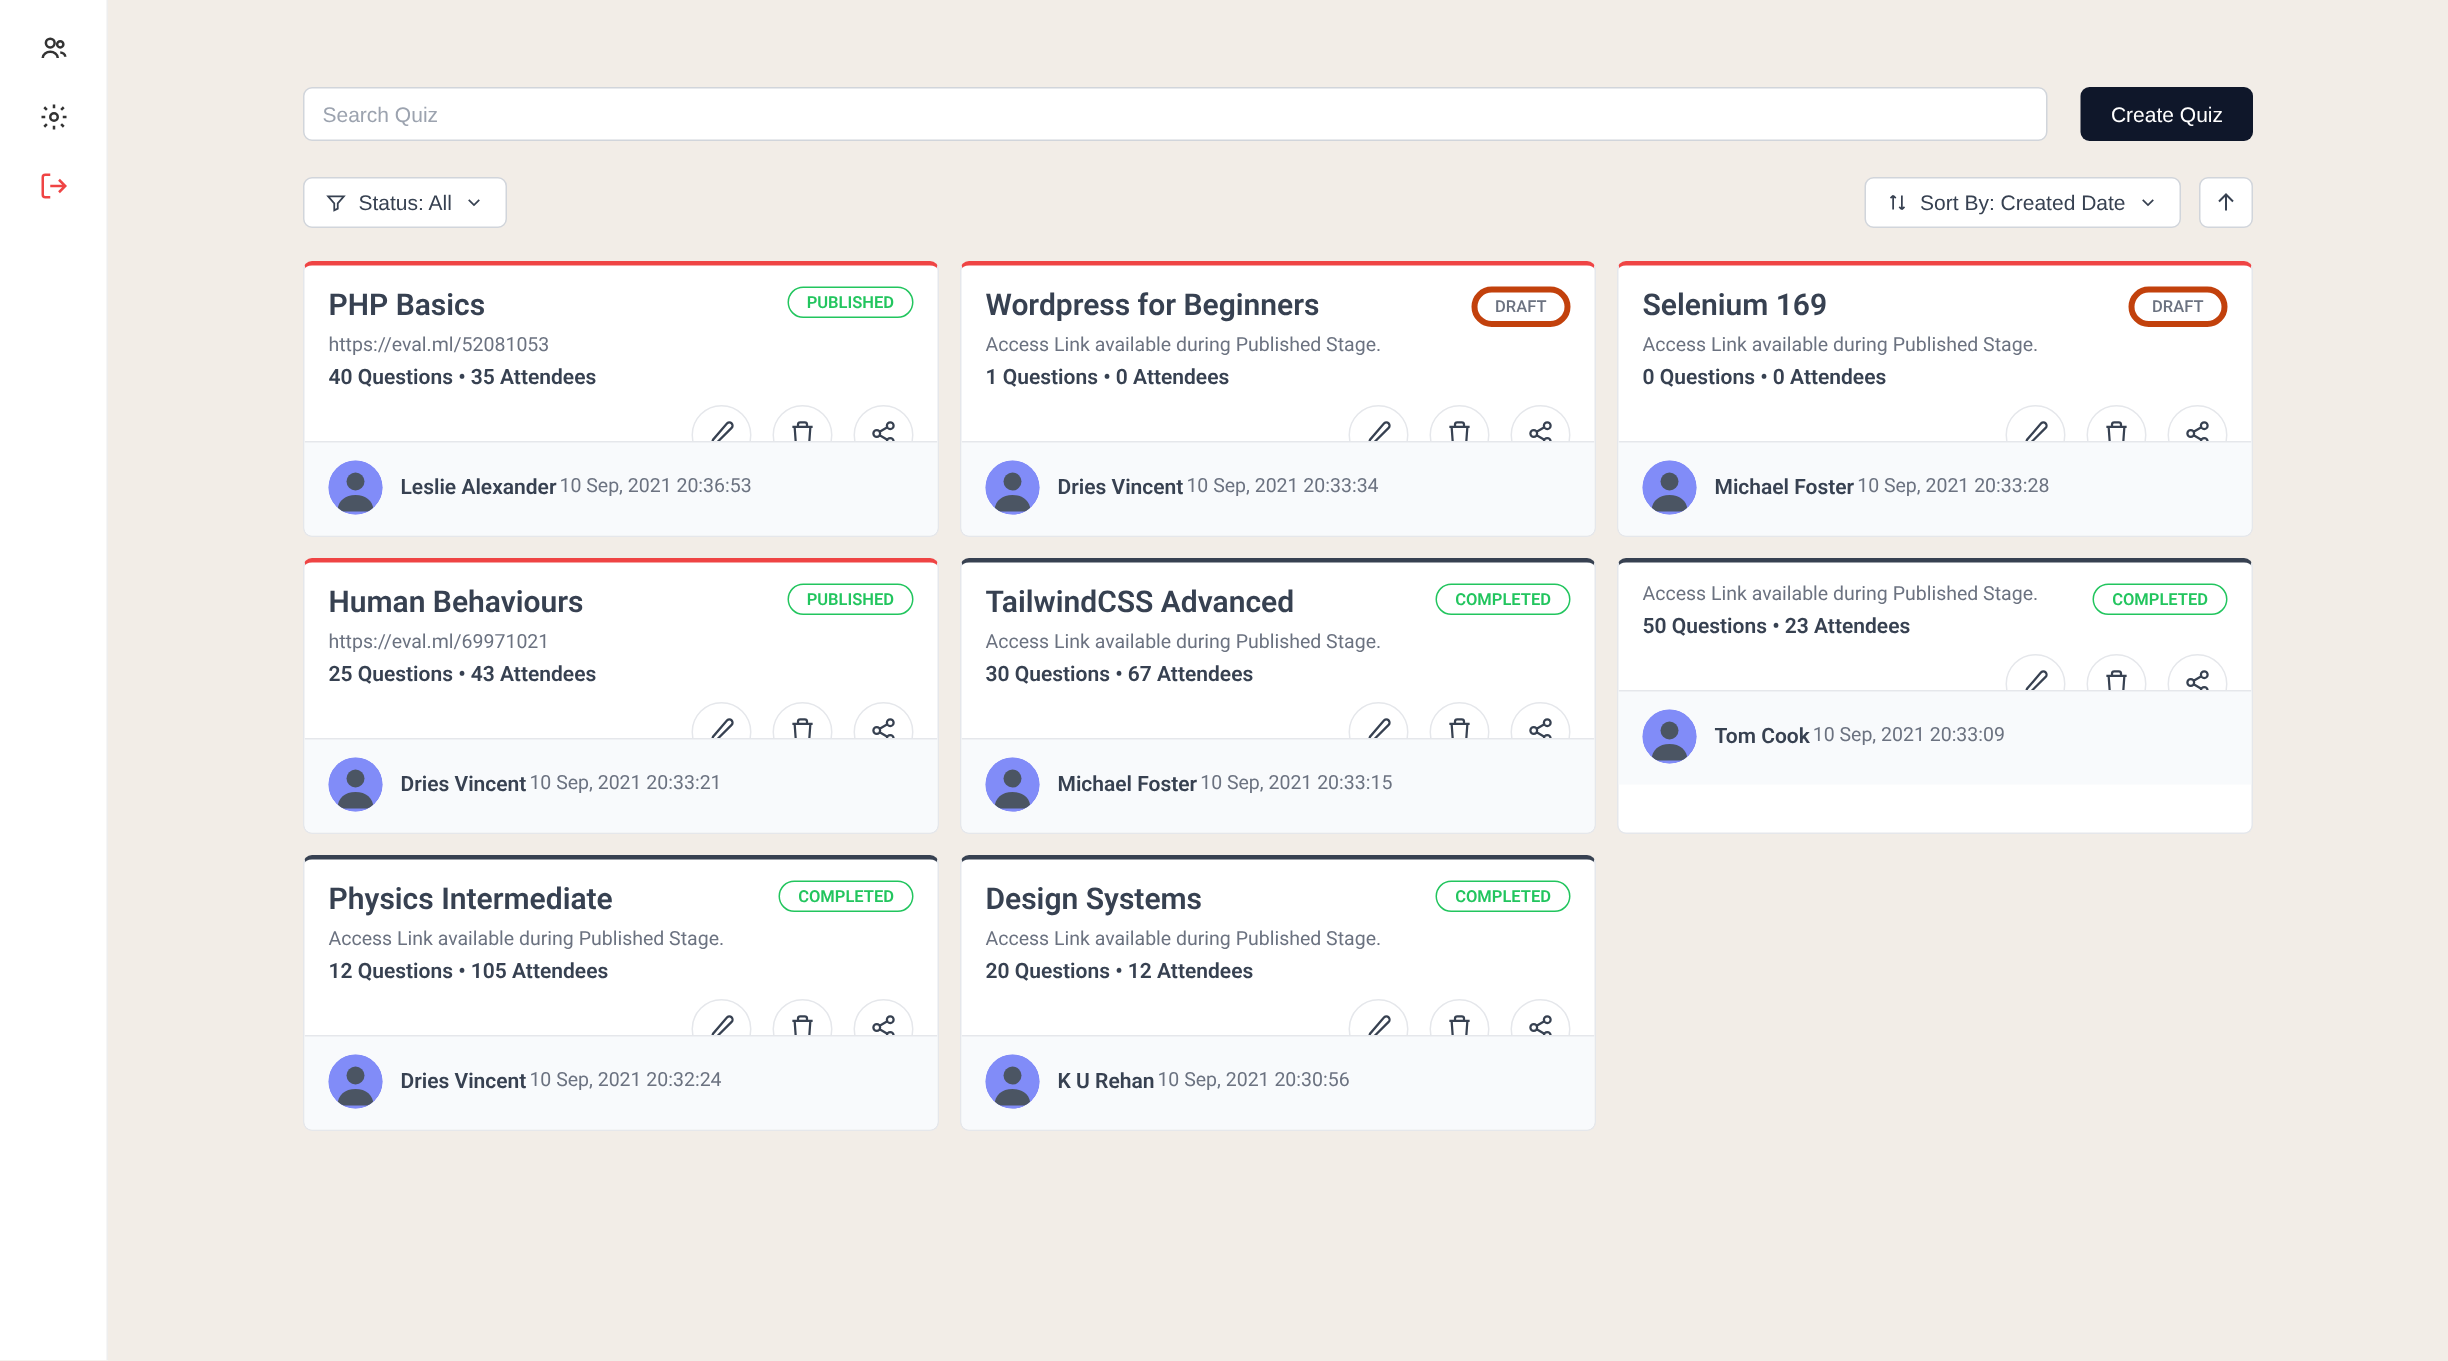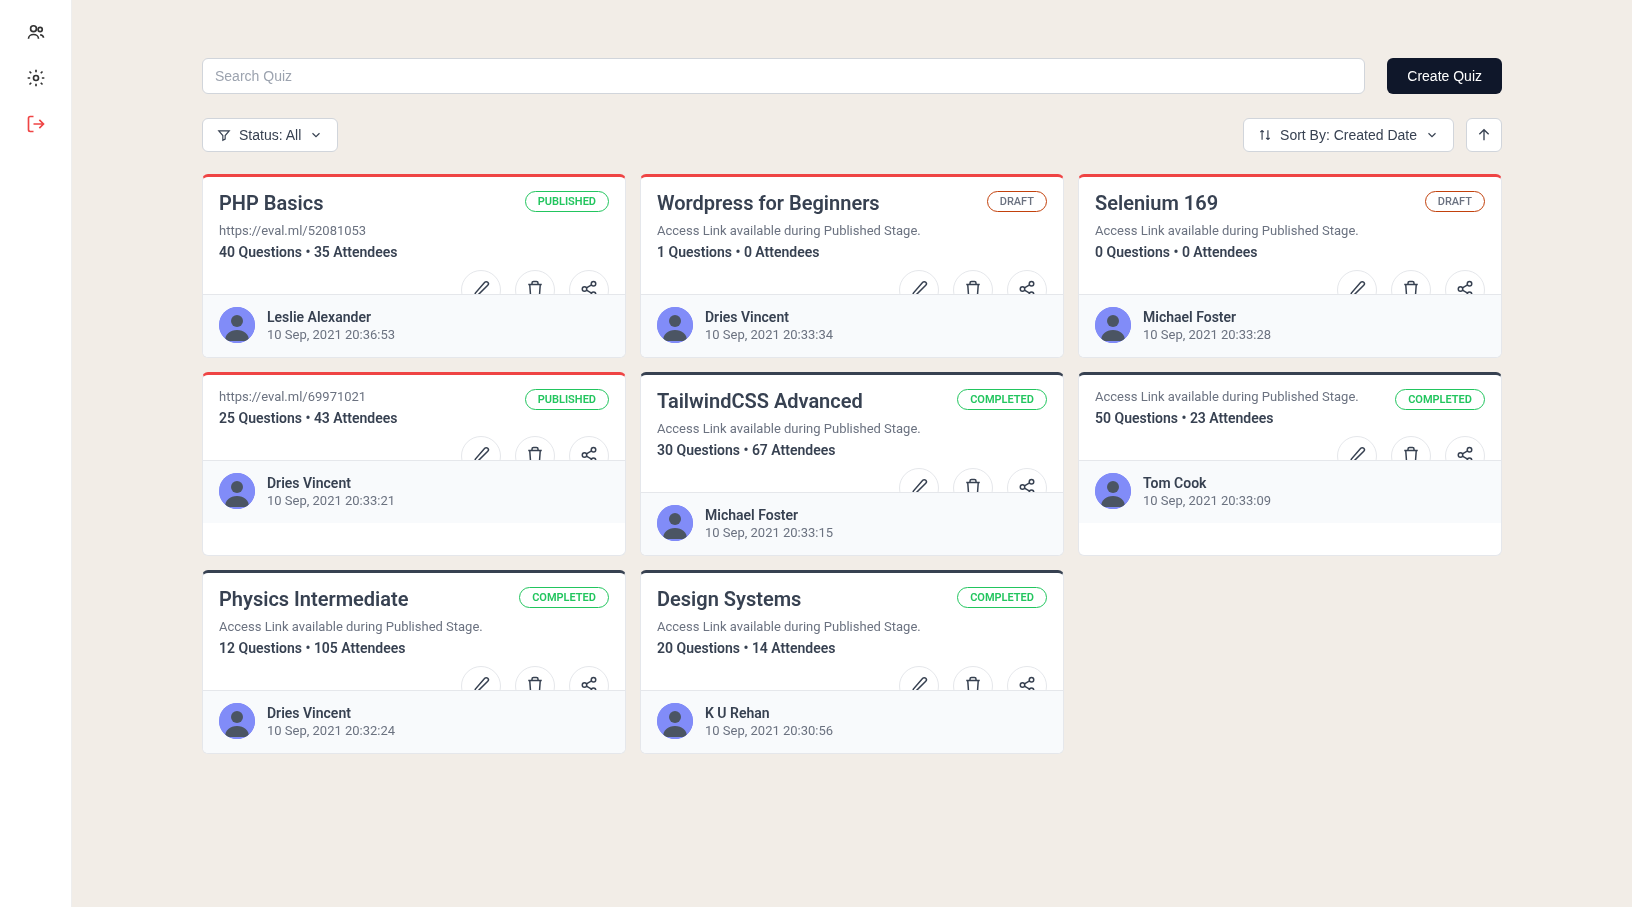--- a/index.html
+++ b/index.html
@@ -29,29 +29,29 @@
     .grid { display: grid; grid-template-columns: repeat(3, 1fr); gap: 14px; }
     
     .card { background: #fff; border: 1px solid #e5e7eb; border-top: 3px solid #ef4444; border-radius: 6px; overflow: hidden; display: flex; flex-direction: column; }
     .card.completed { border-top-color: #374151; }
     .card-body { padding: 14px 16px 10px; position: relative; }
     .card-title { font-size: 20px; font-weight: 600; color: #374151; margin-bottom: 8px; }
     .card-link { font-size: 13px; color: #6b7280; margin-bottom: 6px; }
     .card-stats { font-size: 14px; color: #374151; font-weight: 600; }
     .badge { position: absolute; top: 14px; right: 16px; padding: 3px 12px; border-radius: 999px; font-size: 11px; font-weight: 600; }
     .badge.published { border: 1px solid #22c55e; color: #22c55e; }
-    .badge.draft { border: 1px solid #c2410c; color: #6b7280; font-weight: 500; }
+    .badge.draft { border: 4px solid #c2410c; color: #6b7280; font-weight: 500; }
     .badge.completed { border: 1px solid #22c55e; color: #22c55e; }
     
     .card-actions { display: flex; justify-content: flex-end; gap: 14px; padding: 0 16px 6px; }
     .action-btn { width: 40px; height: 40px; border-radius: 50%; border: 1px solid #e5e7eb; background: #fff; display: flex; align-items: center; justify-content: center; cursor: pointer; color: #374151; }
     
     .card-footer { background: #f8fafc; border-top: 1px solid #e5e7eb; padding: 12px 16px 14px; display: flex; align-items: center; gap: 12px; margin-top: -22px; }
     .user-avatar { width: 36px; height: 36px; border-radius: 50%; background: linear-gradient(135deg, #818cf8, #6366f1); display: flex; align-items: center; justify-content: center; overflow: hidden; flex-shrink: 0; }
-    .user-info { display: flex; flex-direction: column; gap: 2px; }
+    .user-info { display: flex; gap: 2px; }
     .user-name { font-size: 14px; font-weight: 600; color: #374151; }
     .user-date { font-size: 13px; color: #6b7280; }
   </style>
 </head>
 <body>
 
 <div class="sidebar">
   <div class="sidebar-bottom">
     <div class="icon-btn-sidebar">
       <svg width="20" height="20" viewBox="0 0 24 24" fill="none" stroke="currentColor" stroke-width="2">
@@ -230,20 +230,21 @@
           </div>
       <div class="user-info">
         <div class="user-name">Michael Foster</div>
         <div class="user-date">10 Sep, 2021 20:33:28</div>
       </div>
     </div>
       </div>
       <div class="card ">
     <div class="card-body">
       <span class="badge published">PUBLISHED</span>
+      <div class="card-title">Human Behaviours</div>
       <div class="card-link">https://eval.ml/69971021</div>
       <div class="card-stats">25 Questions • 43 Attendees</div>
     </div>
     <div class="card-actions">
       <button class="action-btn">
             <span><svg width="18" height="18" viewBox="0 0 24 24" fill="none" stroke="currentColor" stroke-width="2">
                 <path d="M17 3a2.8 2.8 0 0 1 4 4L7.5 20.5 3 22l1.5-4.5L17 3z"></path>
               </svg></span>
           </button>
       <button class="action-btn">
@@ -394,21 +395,21 @@
         <div class="user-name">Dries Vincent</div>
         <div class="user-date">10 Sep, 2021 20:32:24</div>
       </div>
     </div>
       </div>
       <div class="card completed">
     <div class="card-body">
       <span class="badge completed">COMPLETED</span>
       <div class="card-title">Design Systems</div>
       <div class="card-link">Access Link available during Published Stage.</div>
-      <div class="card-stats">20 Questions • 14 Attendees</div>
+      <div class="card-stats">20 Questions • 12 Attendees</div>
     </div>
     <div class="card-actions">
       <button class="action-btn">
             <span><svg width="18" height="18" viewBox="0 0 24 24" fill="none" stroke="currentColor" stroke-width="2">
                 <path d="M17 3a2.8 2.8 0 0 1 4 4L7.5 20.5 3 22l1.5-4.5L17 3z"></path>
               </svg></span>
           </button>
       <button class="action-btn">
             <span><svg width="18" height="18" viewBox="0 0 24 24" fill="none" stroke="currentColor" stroke-width="2">
                 <path d="M3 6h18M8 6V4a2 2 0 0 1 2-2h4a2 2 0 0 1 2 2v2M19 6l-1 14a2 2 0 0 1-2 2H8a2 2 0 0 1-2-2L5 6"></path>

